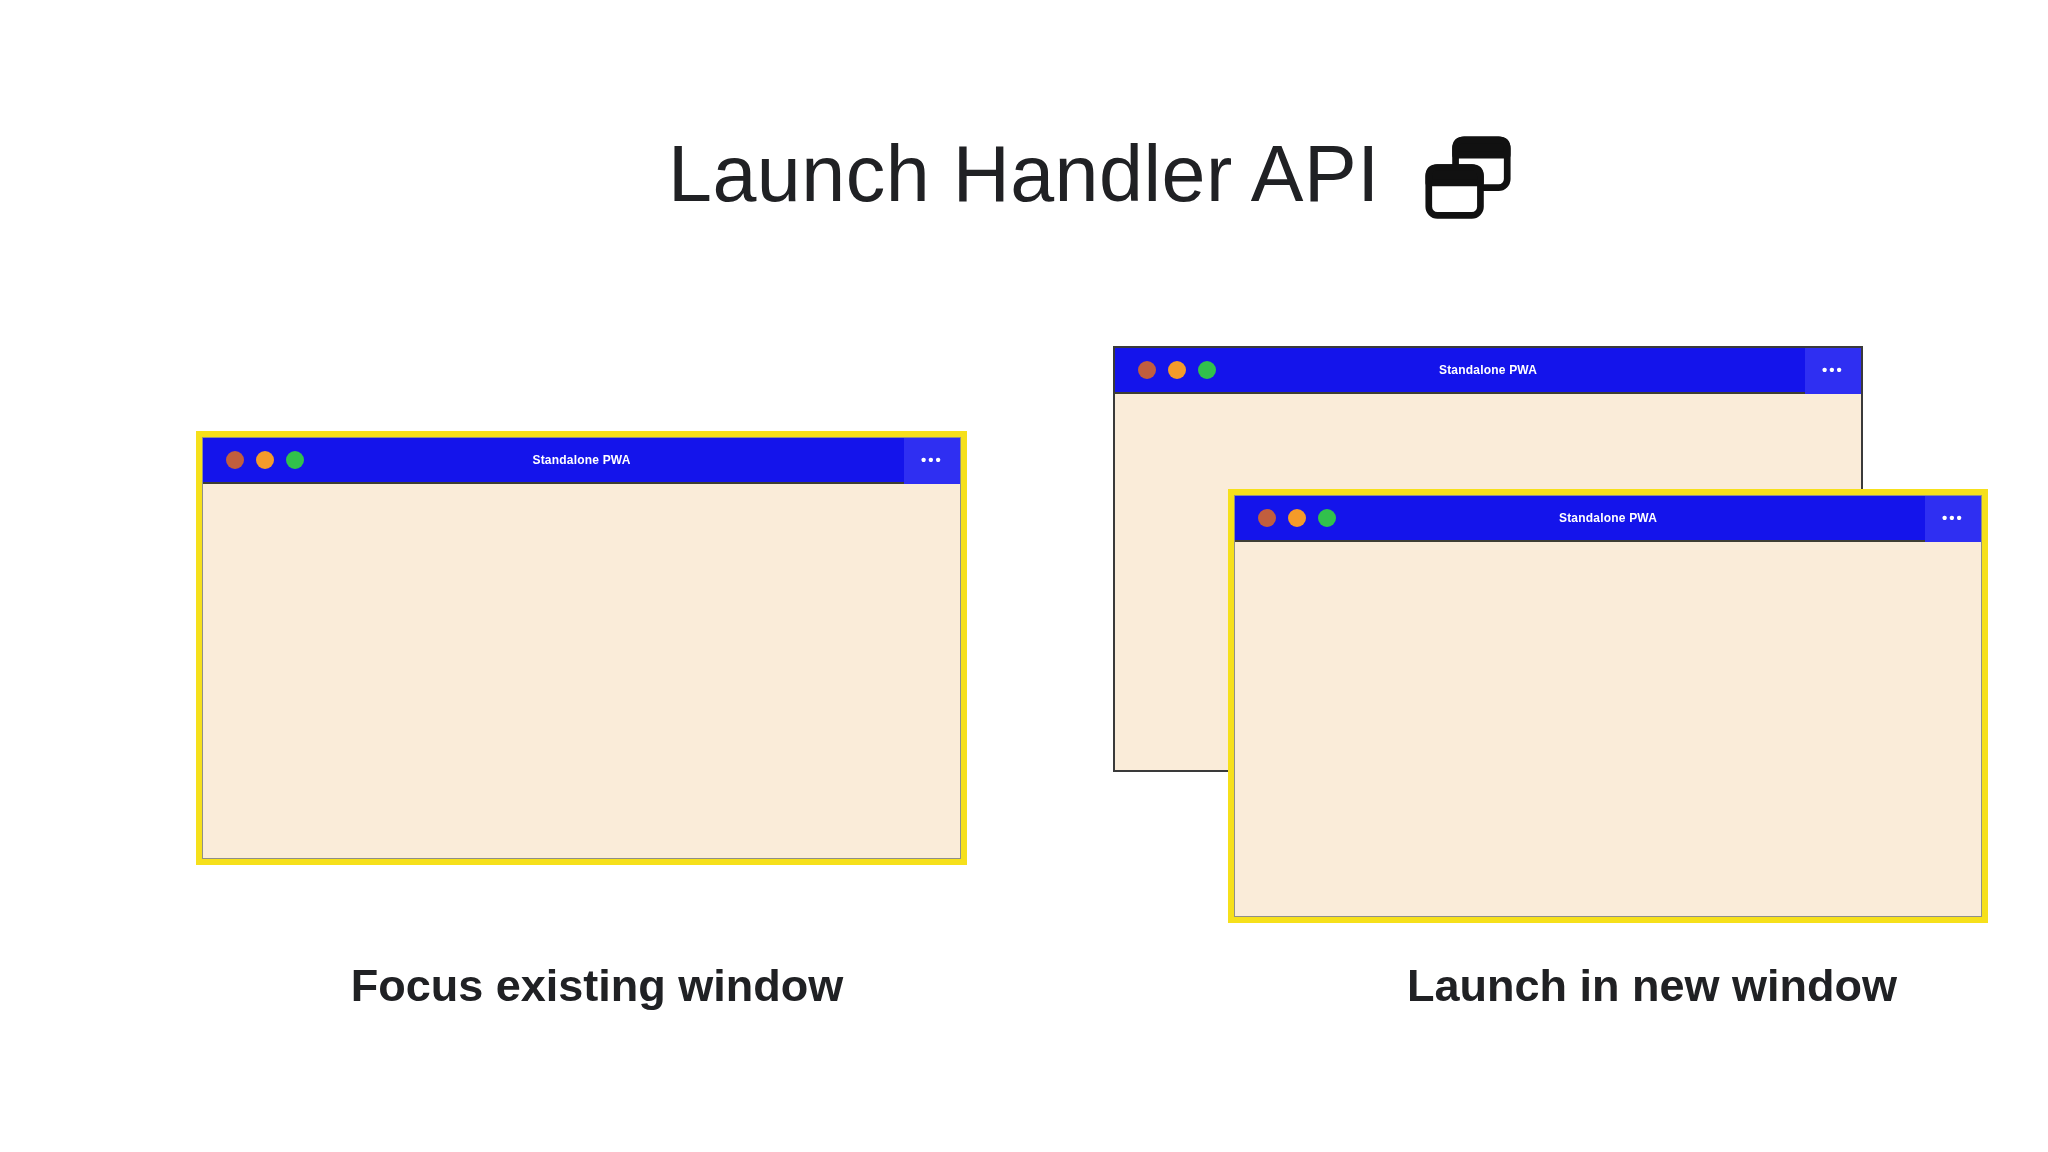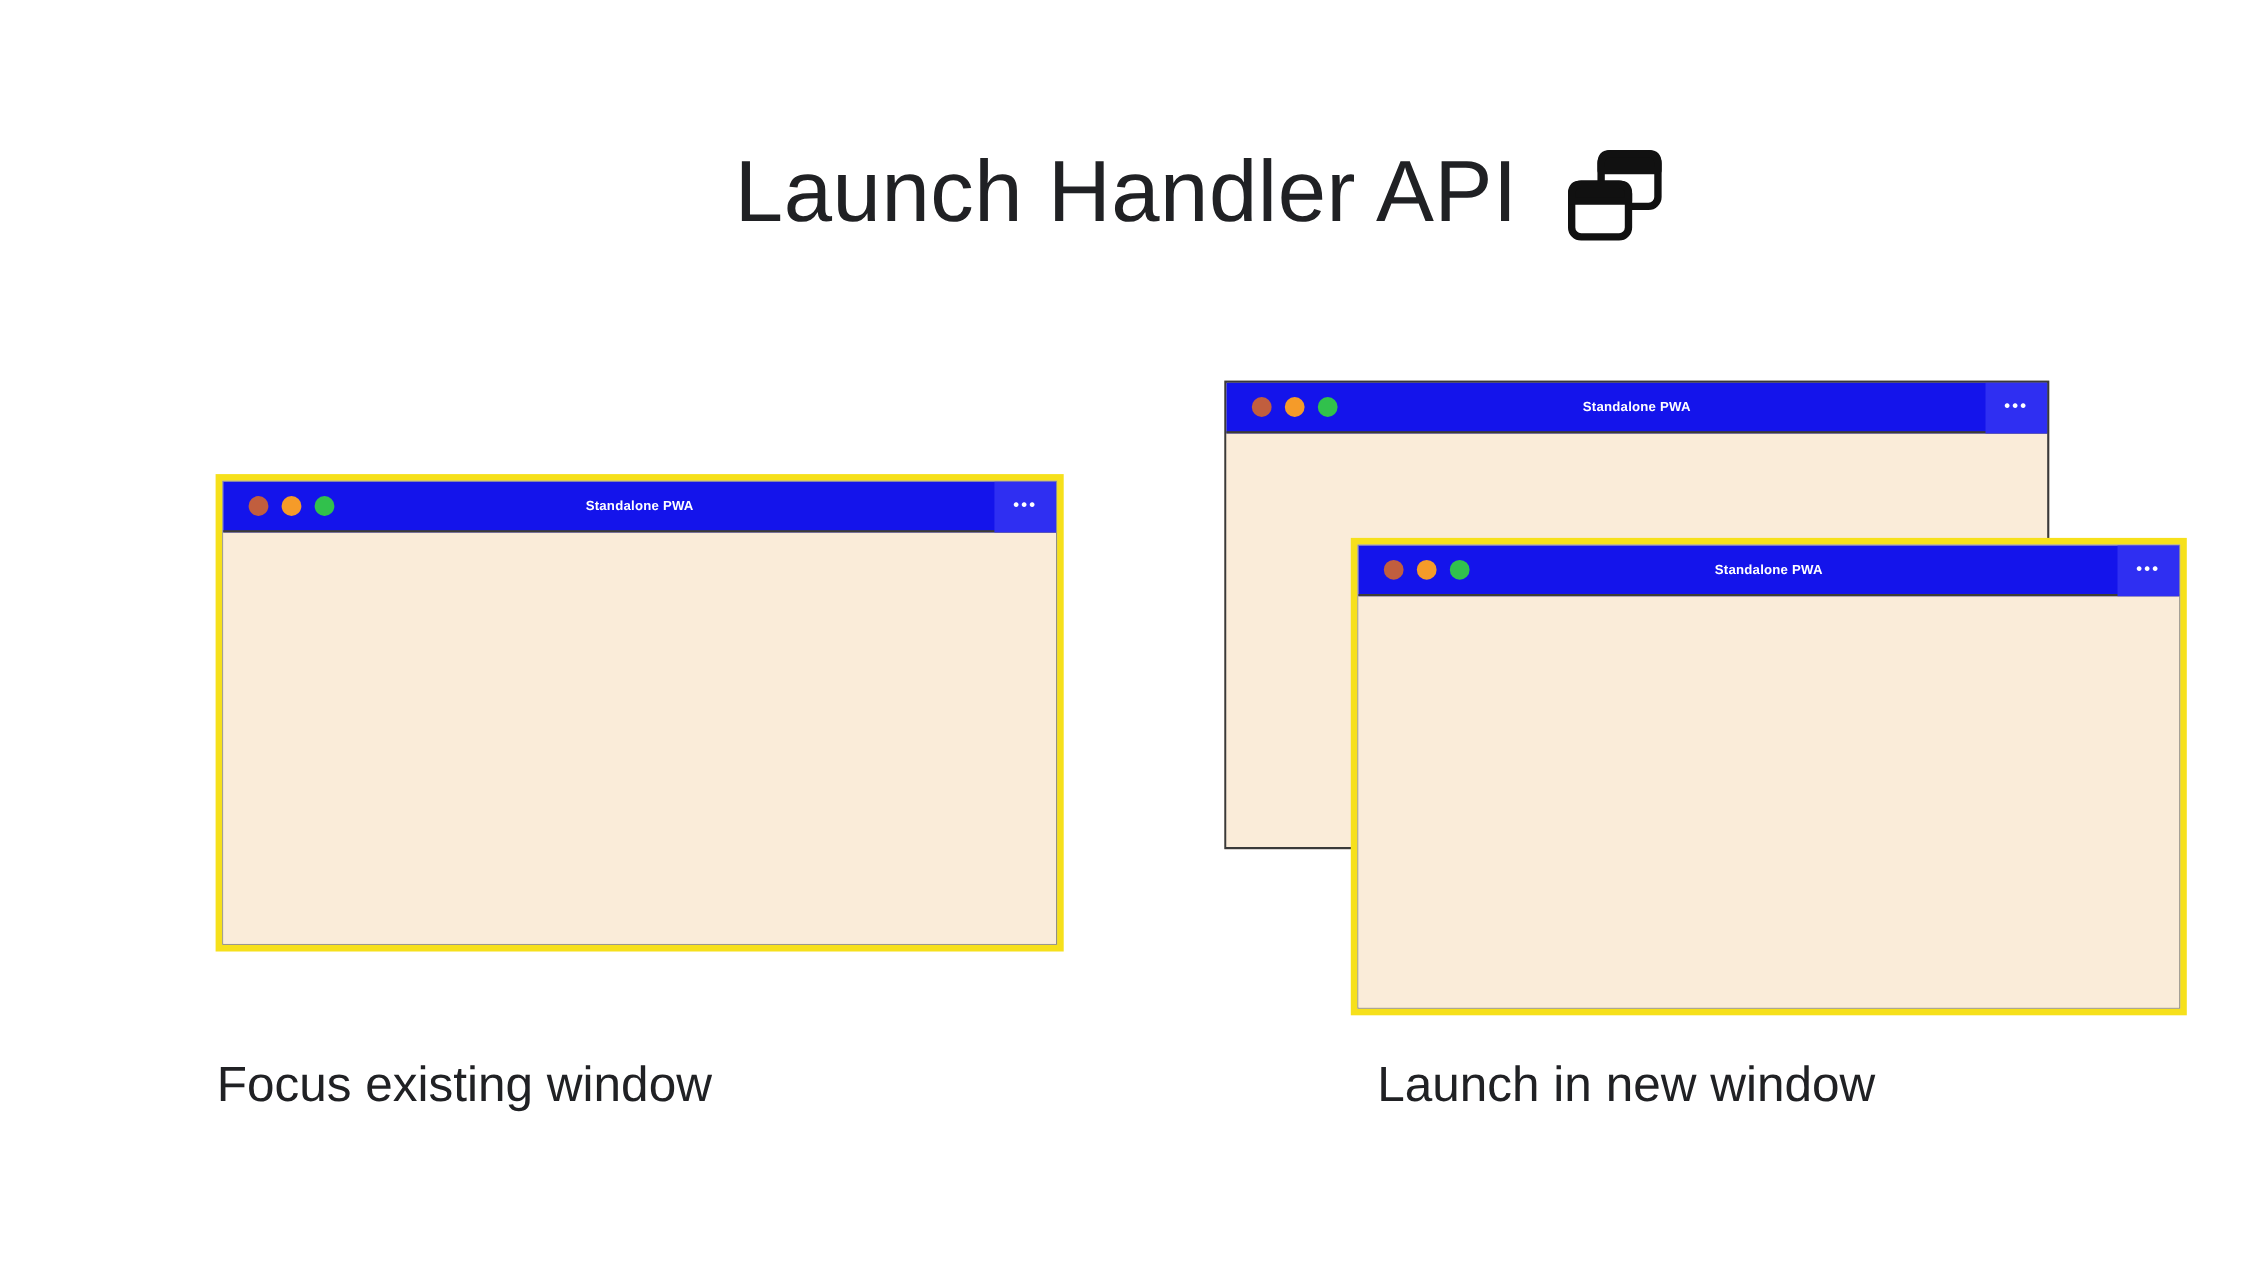--- a/index.html
+++ b/index.html
@@ -114,23 +114,23 @@
   
   .win-left   {left:202px; top:437px; width:759px; height:422px; z-index:1;}
   .win-back   {left:1113px;top:346px; width:750px; height:426px; z-index:1;}
   .win-front  {left:1234px;top:495px; width:748px; height:422px; z-index:2;}
 
   
   .caption{
     position:absolute;
     top:960px;
     width:800px;
-    text-align:left;
+    text-align:center;
     font-size:45px;
-    font-weight:400;
+    font-weight:700;
     color:var(--text-dark);
     white-space:nowrap;
   }
   .caption-left{left:197px;}
   .caption-right{left:1252px;}
 </style>
 </head>
 <body>
 
 <div class="canvas">

